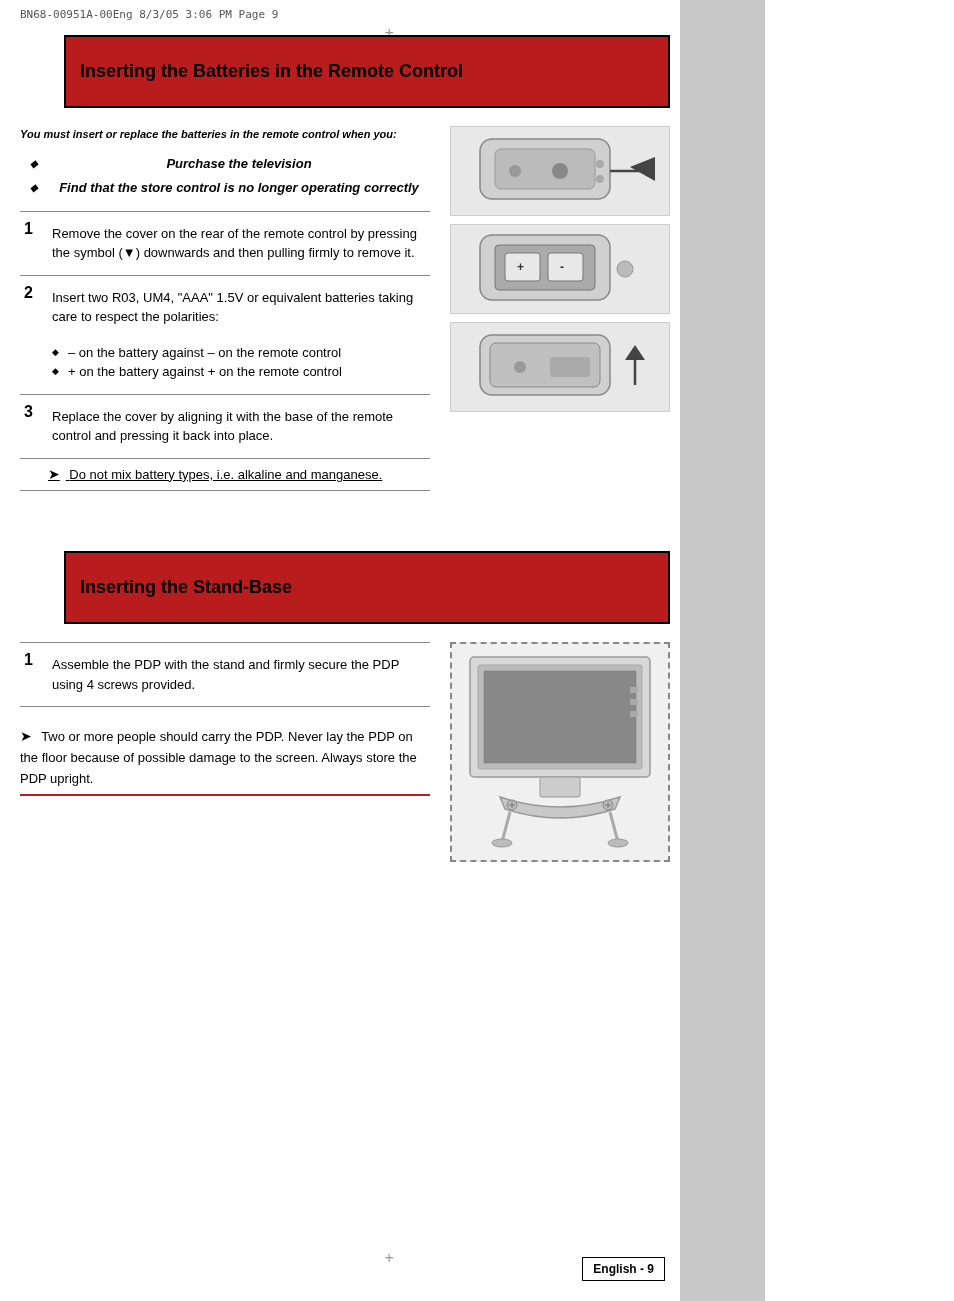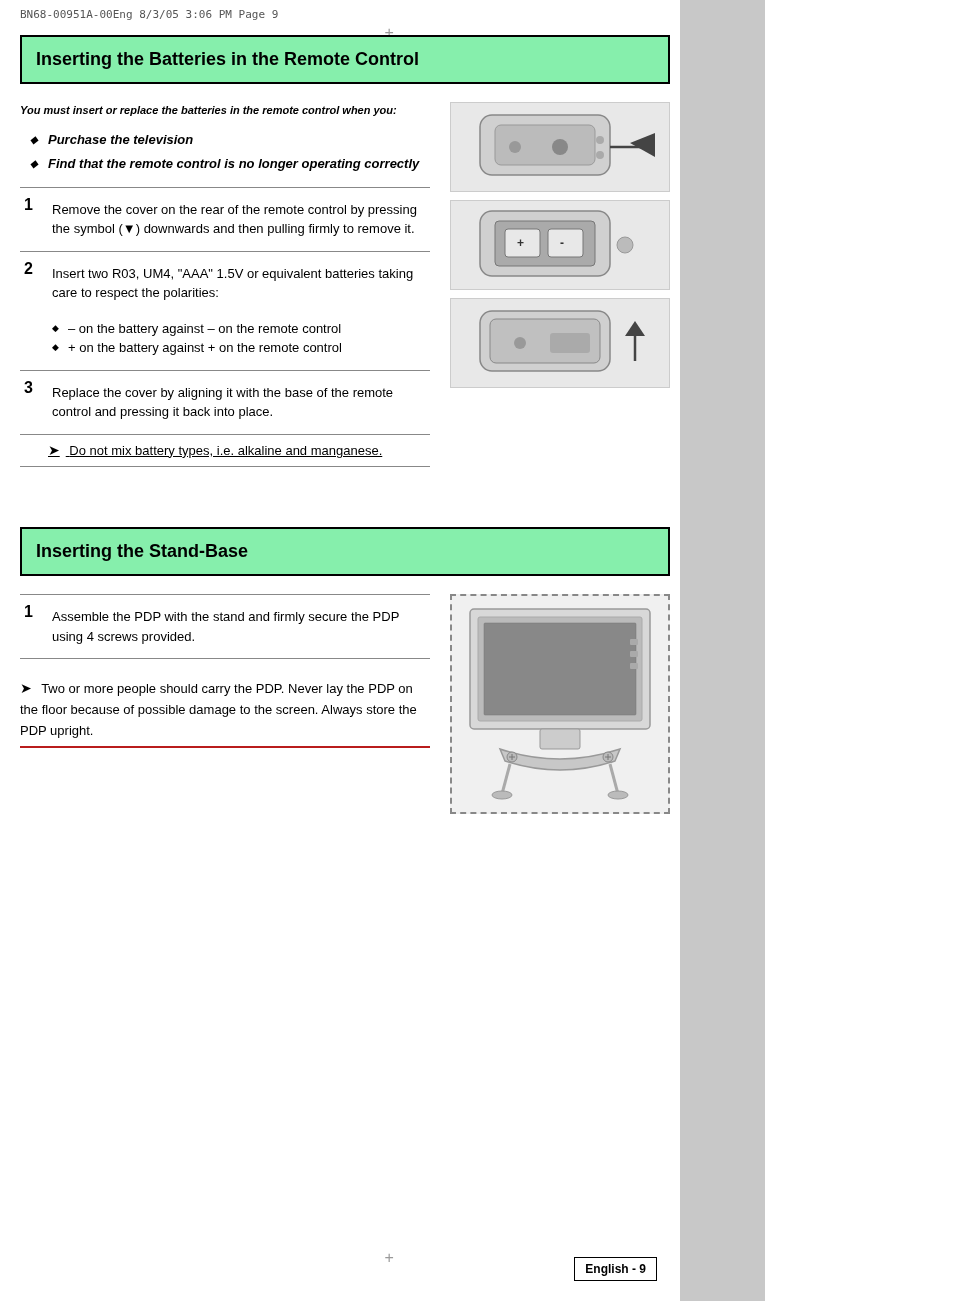--- a/index.html
+++ b/index.html
@@ -47,23 +47,24 @@
       position: relative;
       z-index: 1;
       margin-left: 20px;
       margin-right: 95px;
       padding-top: 10px;
     }
 
     
     .section-box {
       border: 2px solid #000;
-      padding: 12px 14px;
+      padding: 24px 14px;
       margin-bottom: 18px;
-      background: #86efac;
+      background: #b91c1c;
+      margin-left: 44px;
     }
 
     .section-title {
       font-size: 18px;
       font-weight: bold;
       font-family: Arial, Helvetica, sans-serif;
     }
 
     
     .batteries-section {
@@ -92,20 +93,21 @@
       font-weight: bold;
       font-size: 11px;
       margin-bottom: 12px;
       line-height: 1.5;
     }
 
     .bullet-list {
       list-style: none;
       margin-left: 10px;
       margin-bottom: 14px;
+      text-align: center;
     }
 
     .bullet-list li {
       font-style: italic;
       font-weight: bold;
       font-size: 13px;
       margin-bottom: 6px;
       padding-left: 18px;
       position: relative;
       line-height: 1.4;
@@ -218,21 +220,21 @@
       display: flex;
       align-items: center;
       justify-content: center;
       overflow: hidden;
     }
 
     
     .page-footer {
       position: absolute;
       bottom: 20px;
-      right: 108px;
+      right: 100px;
       font-size: 12px;
       font-weight: bold;
       border: 1px solid #000;
       padding: 4px 10px;
       background: #fff;
     }
 
     
     .crosshair {
       position: absolute;
@@ -274,21 +276,21 @@
       </div>
 
       <div class="batteries-content">
         <div class="batteries-text">
 
           <p class="intro-text">You must insert or replace the batteries in the remote control when you:</p>
 
           <ul class="bullet-list">
             <li>Purchase the television</li>
             <li>
-              <span>Find that the remote control is no longer operating correctly</span>
+              <span>Find that the store control is no longer operating correctly</span>
             </li>
           </ul>
 
           <table class="steps-table">
             <tbody>
                 <tr class="step-row">
               <td class="step-num">1</td>
               <td class="step-content">
                 <span>Remove the cover on the rear of the remote control by pressing the symbol (</span><span>▼</span><span>) downwards and then pulling firmly to remove it.</span>
               </td>

